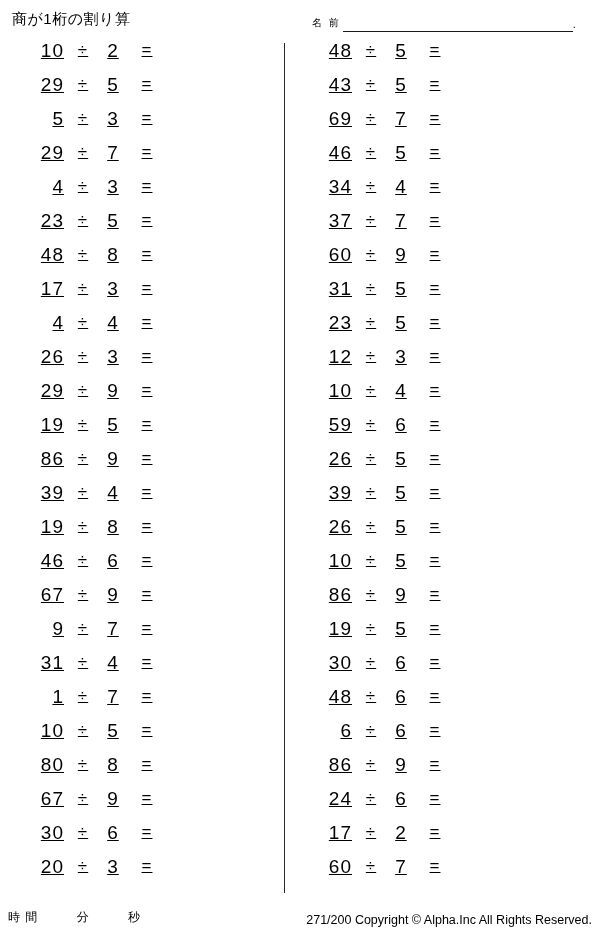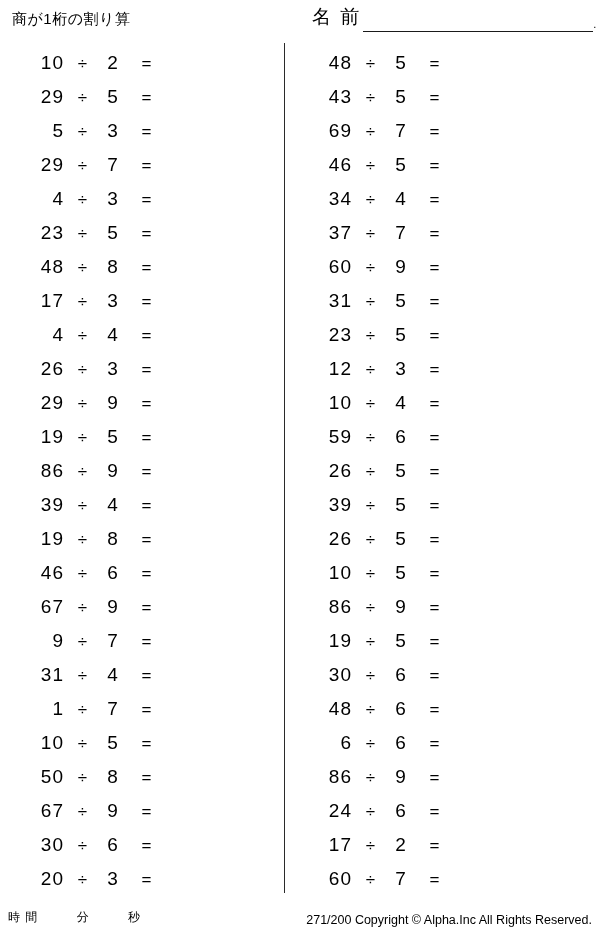--- a/index.html
+++ b/index.html
@@ -39,21 +39,21 @@
   }
   .name-area {
     position: absolute;
     left: 312px;
     top: 0px;
     display: flex;
     align-items: flex-end;
     height: 26px;
   }
   .name-label {
-    font-size: 19px;
+    font-size: 10px;
     letter-spacing: 2px;
     padding-bottom: 2px;
     white-space: nowrap;
   }
   .name-line {
     width: 230px;
     border-bottom: 1px solid #1a1a1a;
     height: 20px;
     margin-left: 2px;
   }
@@ -80,23 +80,24 @@
   .col {
     position: absolute;
     top: 0;
     width: 265px;
   }
   .col-left { left: 12px; }
   .col-right { left: 300px; }
   .problem {
     height: 34px;
     display: flex;
-    align-items: flex-end;
+    align-items: flex-start;
     font-size: 19px;
     letter-spacing: 1px;
+    text-decoration: underline;
   }
   .dividend {
     width: 52px;
     text-align: right;
     padding-right: 2px;
   }
   .op {
     width: 34px;
     text-align: center;
     font-size: 17px;
@@ -278,21 +279,21 @@
         <span class="divisor">7</span>
         <span class="eq">=</span>
       </div>
       <div class="problem">
         <span class="dividend">10</span>
         <span class="op">÷</span>
         <span class="divisor">5</span>
         <span class="eq">=</span>
       </div>
       <div class="problem">
-        <span class="dividend">50</span>
+        <span class="dividend">80</span>
         <span class="op">÷</span>
         <span class="divisor">8</span>
         <span class="eq">=</span>
       </div>
       <div class="problem">
         <span class="dividend">67</span>
         <span class="op">÷</span>
         <span class="divisor">9</span>
         <span class="eq">=</span>
       </div>

